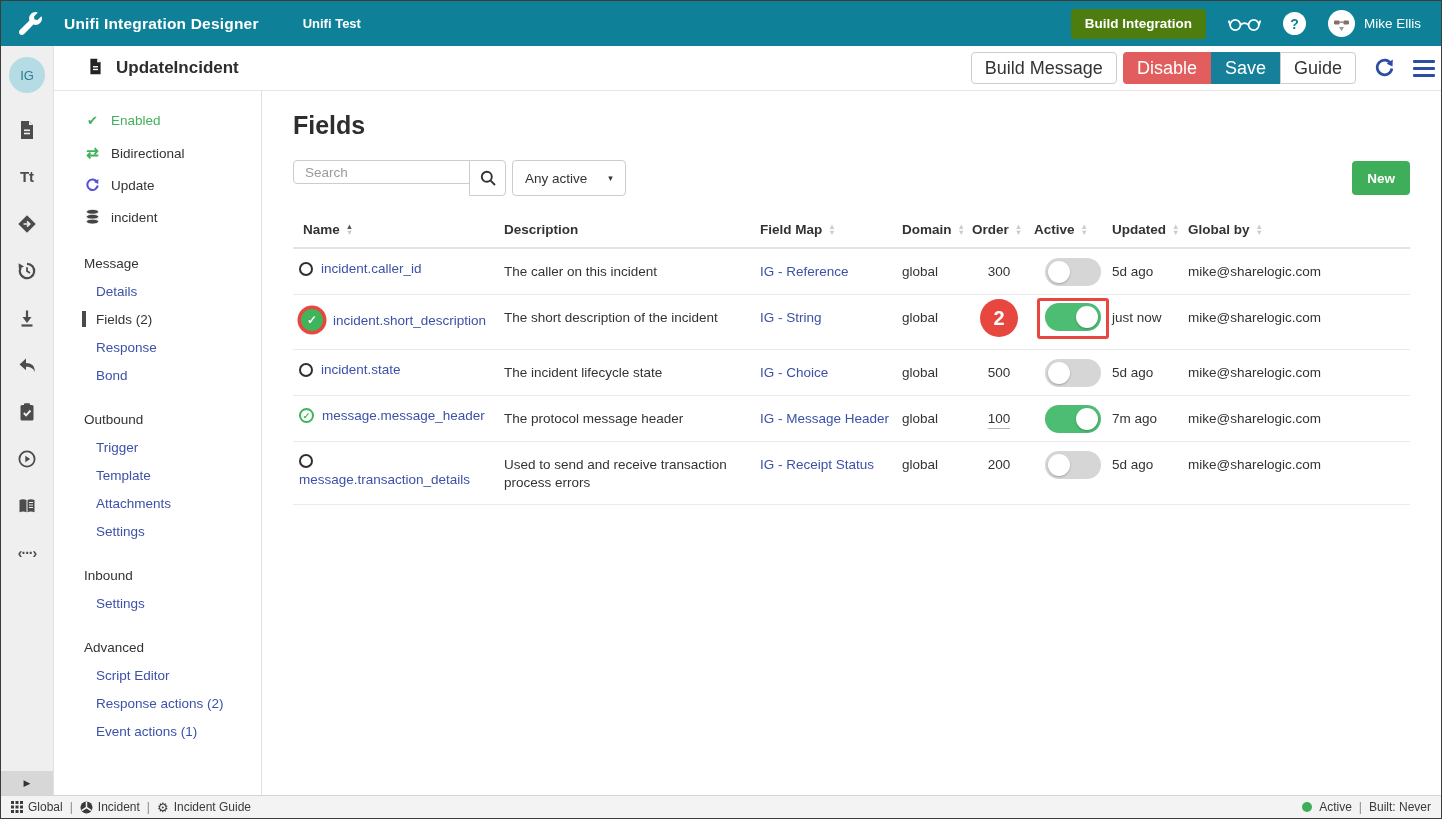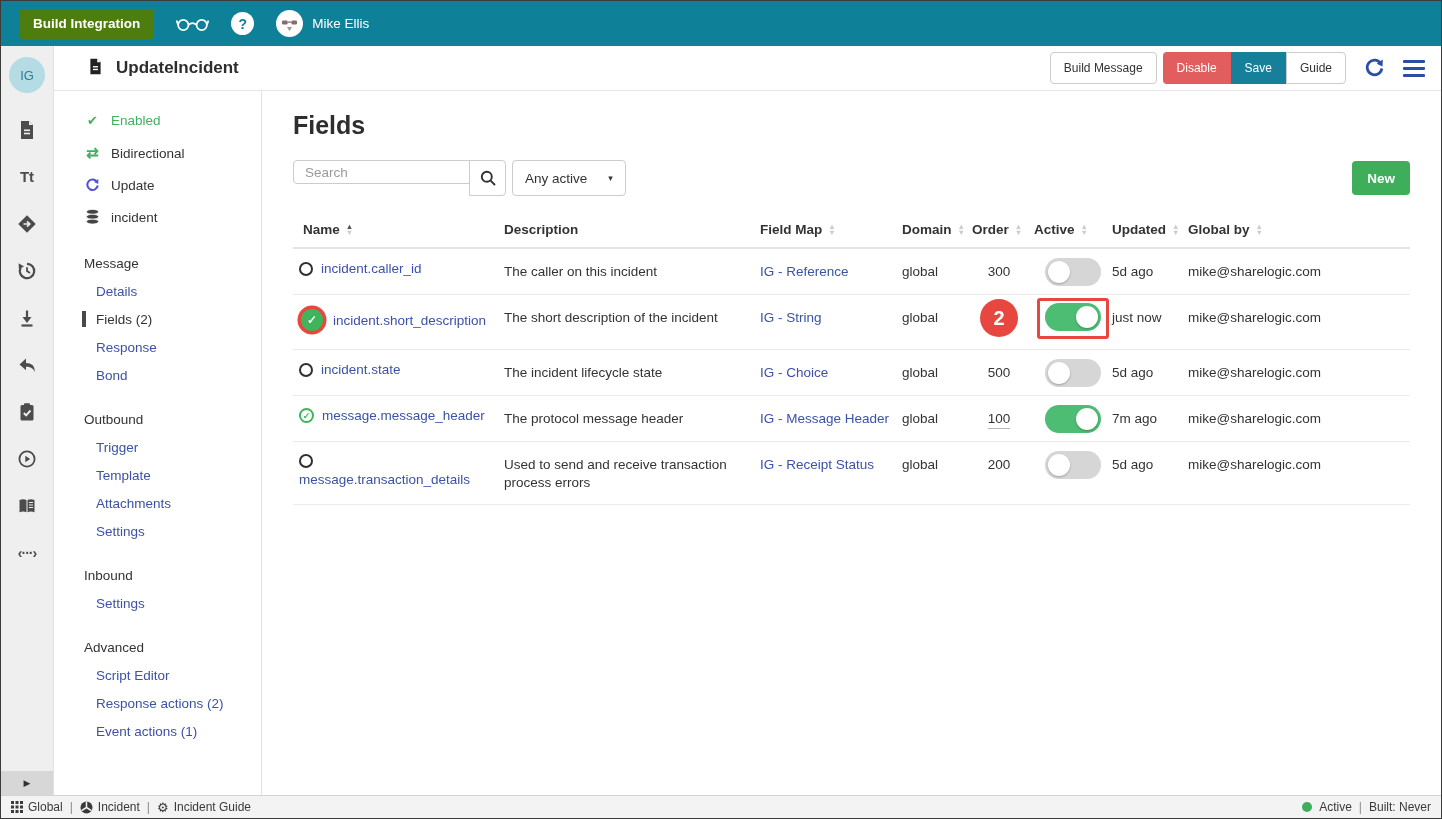--- a/index.html
+++ b/index.html
@@ -37,25 +37,25 @@
   .sicon svg { width:20px; height:20px; }
   .tt-glyph { font-weight:700; font-size:15px; color:#4c4c4c; }
   .code-glyph { font-weight:700; font-size:14px; letter-spacing:-1px; color:#4c4c4c; }
   .strip-collapse { margin-top:auto; width:52px; height:24px; background:#d7d7d7; color:#333;
            display:flex; align-items:center; justify-content:center; font-size:9px; cursor:pointer; }
 
   .workspace { flex:1; display:flex; flex-direction:column; min-width:0; }
 
   
   .app-header { flex:0 0 45px; display:flex; align-items:center; justify-content:space-between;
-           padding:0 16px 0 33px; border-bottom:1px solid #e5e5e5; }
+           padding:0 6px 0 33px; border-bottom:1px solid #e5e5e5; }
   .ah-left { display:flex; align-items:center; gap:12px; }
   .doc-title { font-size:17px; font-weight:600; color:#2d2d2d; }
   .ah-right { display:flex; align-items:center; }
-  .btn { height:32px; padding:0 13px; font-size:12px; border-radius:4px;
+  .btn { height:32px; padding:0 13px; font-size:18px; border-radius:4px;
          border:1px solid transparent; cursor:pointer; }
   .btn.white { background:#fff; border-color:#ccc; color:#333; }
   .btn.red   { background:#e25e5e; color:#fff; }
   .btn.teal  { background:#16809a; color:#fff; }
   .btn-group { display:flex; margin-left:6px; }
   .btn-group .btn { border-radius:0; }
   .btn-group .btn:first-child { border-radius:4px 0 0 4px; }
   .btn-group .btn:last-child  { border-radius:0 4px 4px 0; }
   .refresh-wrap { margin-left:18px; display:flex; cursor:pointer; }
   .hamburger { margin-left:18px; width:22px; display:flex; flex-direction:column; gap:4px; cursor:pointer; }
@@ -136,20 +136,29 @@
   .sb-sep { color:#8a8a8a; }
   .gear-glyph { font-size:13px; }
   .dot { width:10px; height:10px; border-radius:50%; background:#3fae5a; }
 </style>
 </head>
 <body>
 
 <div class="window">
 
   <header class="topbar">
+    <div class="tb-left">
+      <span class="wrench-wrap">
+        <svg viewBox="0 0 512 512">
+            <path fill="#fff" d="M507.7 109.1c-2.2-9-13.5-12.1-20.1-5.5l-74.4 74.4-67.9-11.3-11.3-67.9 74.4-74.4c6.6-6.6 3.4-17.9-5.7-20.2-47.4-11.7-99.6.9-136.6 37.9-39.6 39.6-50.5 97.1-34 147.2L18.7 402.8c-25 25-25 65.5 0 90.5s65.5 25 90.5 0l213.2-213.2c50.1 16.7 107.5 5.7 147.4-34.2 37.1-37.1 49.7-89.3 37.9-136.8z"></path>
+          </svg>
+      </span>
+      <span class="tb-title">Unifi Integration Designer</span>
+      <span class="tb-env">Unifi Test</span>
+    </div>
     <div class="tb-right">
       <button class="btn-build-integration">Build Integration</button>
       <span class="glasses-wrap">
         <svg width="33" height="16" viewBox="0 0 34 16" fill="none" stroke="#fff" stroke-width="1.8">
           <circle cx="7.5" cy="9" r="5.3"></circle>
             <circle cx="26.5" cy="9" r="5.3"></circle>
           <path d="M12.8 9 Q17 5.2 21.2 9"></path>
             <path d="M2.2 9 L0.6 4.4"></path>
             <path d="M31.8 9 L33.4 4.4"></path>
         </svg>

